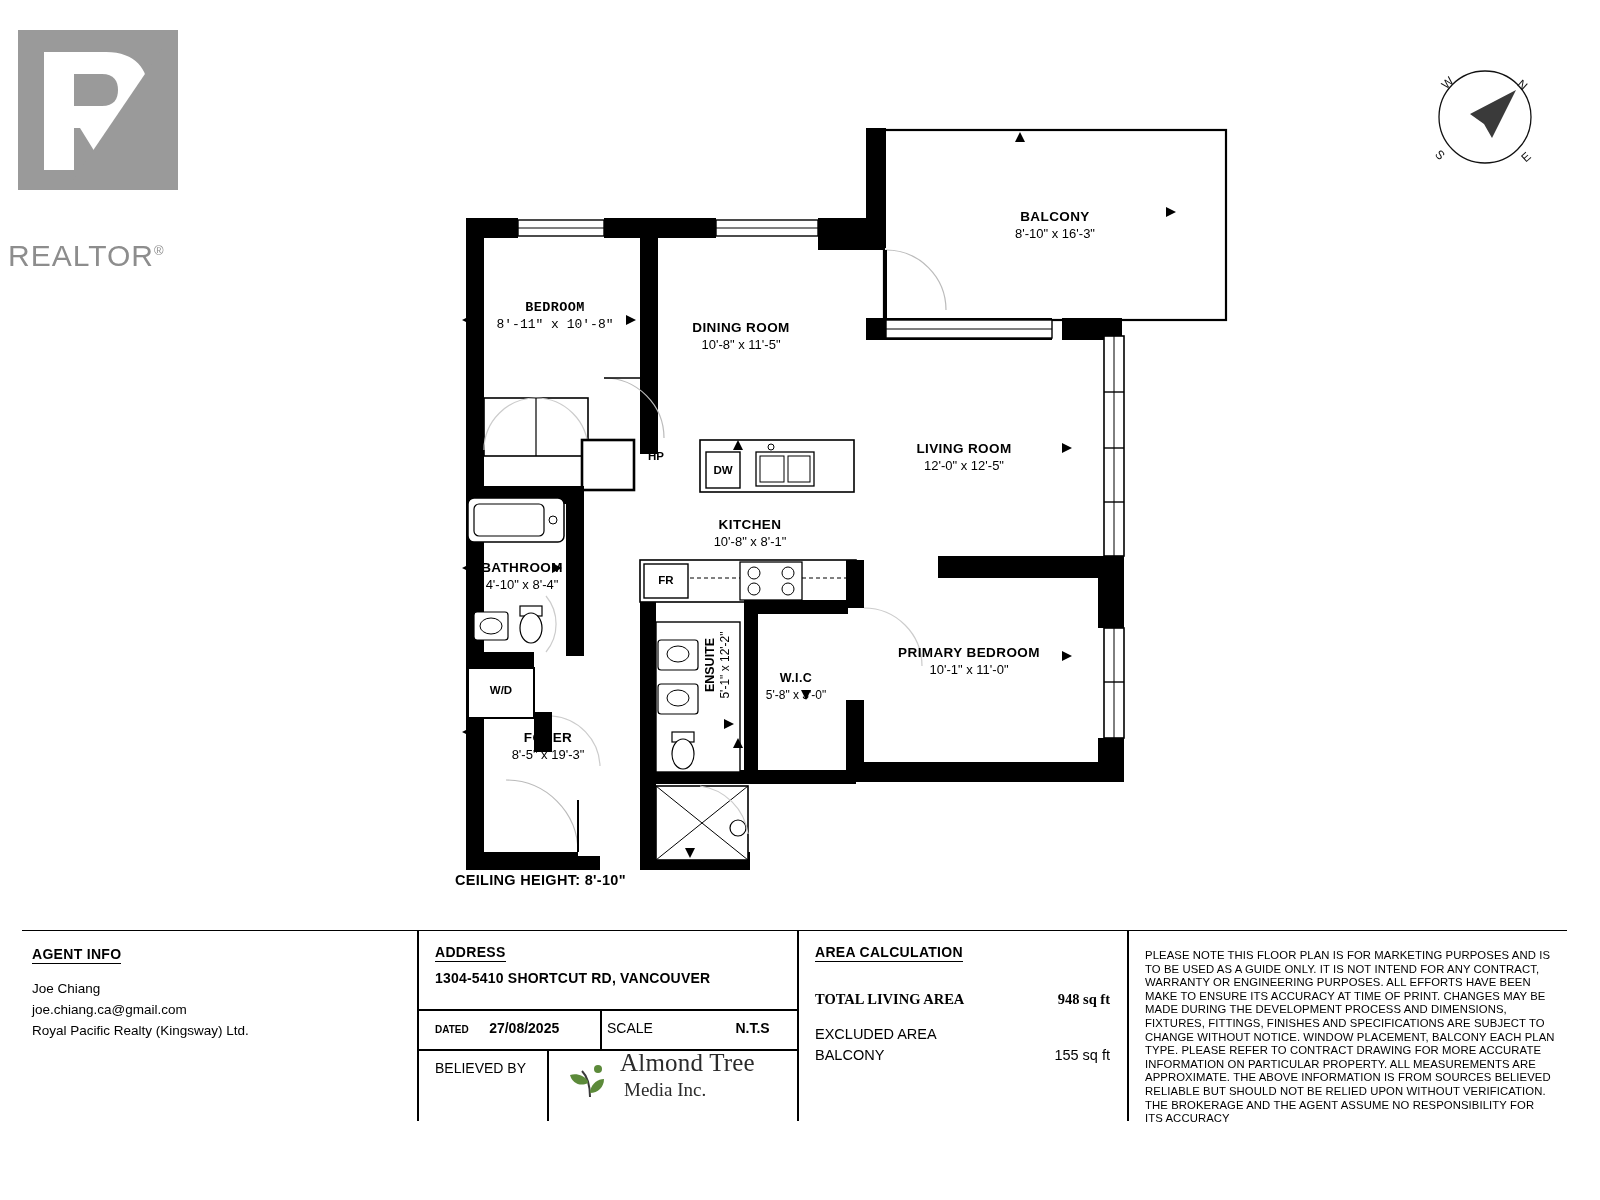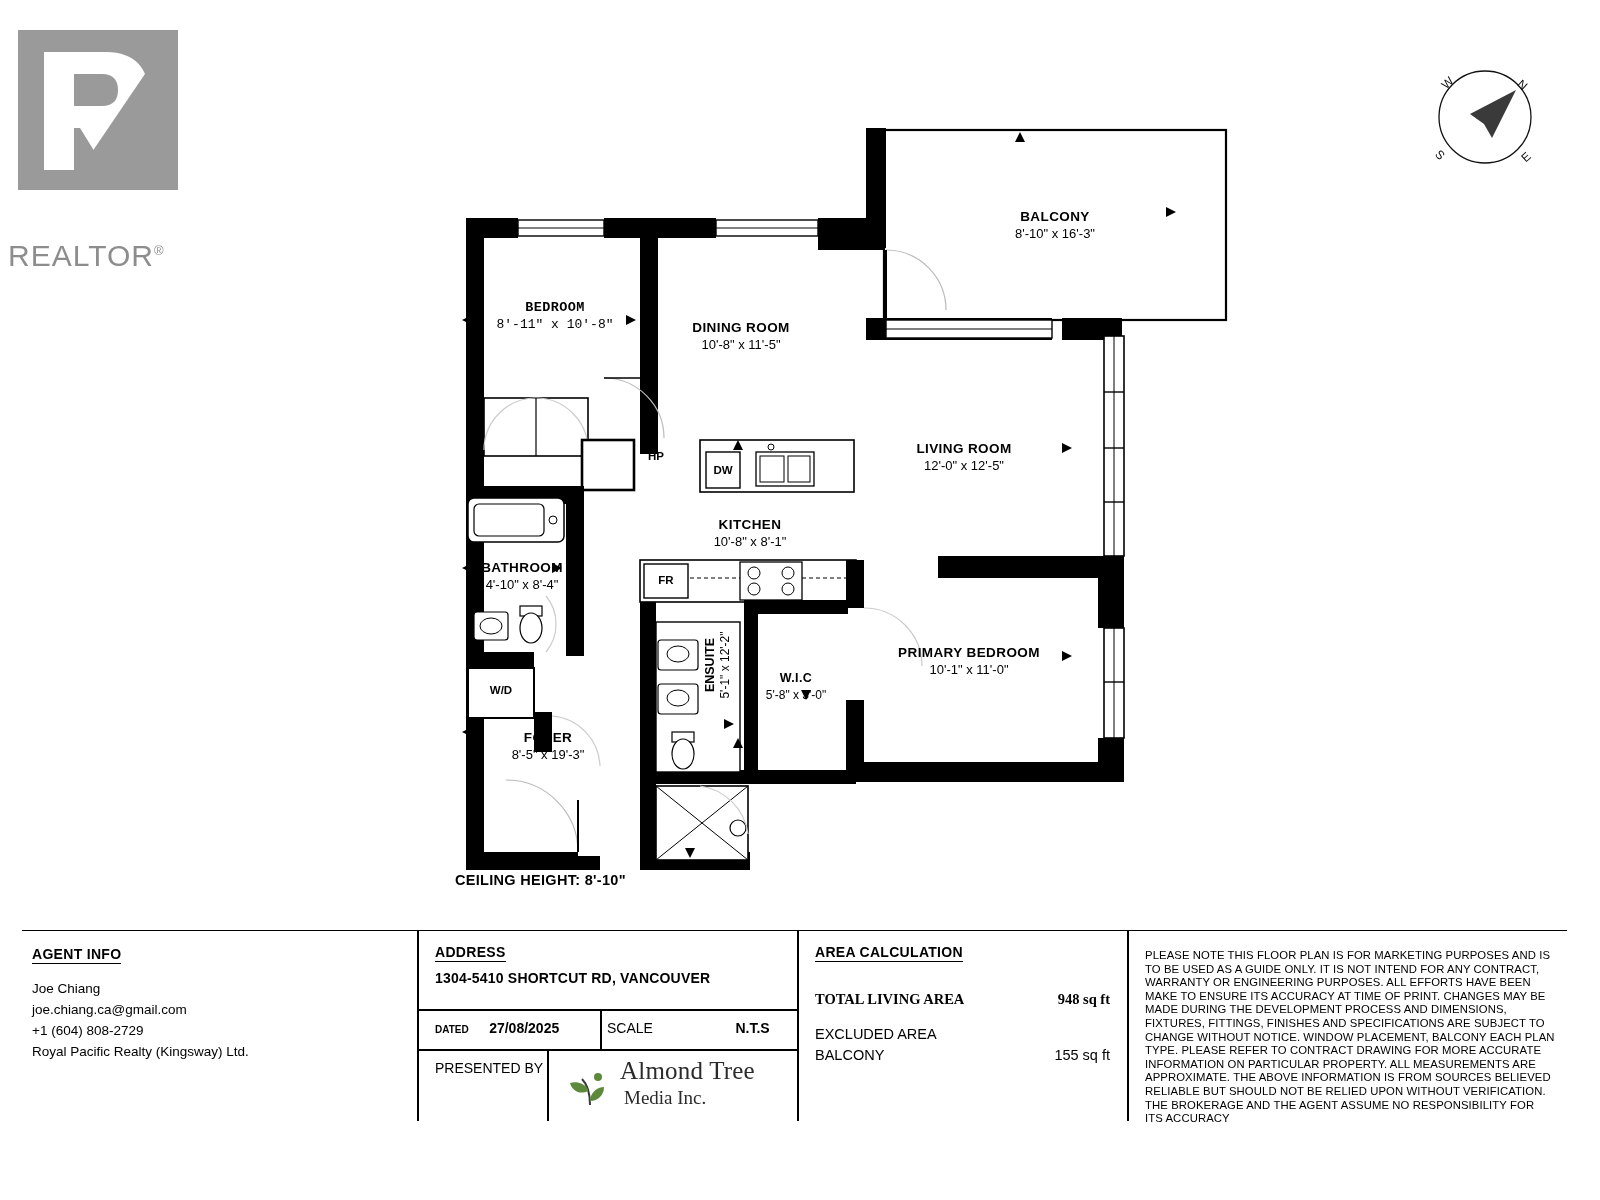--- a/index.html
+++ b/index.html
@@ -309,45 +309,44 @@
     <div class="vline" style="left:578px;top:78px;height:40px;"></div>
     <div class="vline" style="left:525px;top:118px;height:72px;"></div>
 
     <div class="col" style="left:10px;width:380px;">
       <div style="margin-top:14px;">
         <span class="sec-title">AGENT INFO</span>
       </div>
       <div class="agent-lines">
         <div>Joe Chiang</div>
         <div>joe.chiang.ca@gmail.com</div>
-        <div>+1 (604) 808-2729</div>
         <div>Royal Pacific Realty (Kingsway) Ltd.</div>
       </div>
     </div>
 
     <div class="col" style="left:395px;width:380px;">
       <div style="margin:12px 0 0 18px;">
         <span class="sec-title">ADDRESS</span>
       </div>
       <div class="addr-value" style="margin-left:18px;">1304-5410 SHORTCUT RD, VANCOUVER</div>
 
       <div style="position:absolute;left:18px;top:88px;">
         <span class="dated-label">DATED</span>
         <span class="dated-value" style="margin-left:16px;">27/08/2025</span>
       </div>
       <div style="position:absolute;left:190px;top:88px;">
         <span class="scale-label">SCALE</span>
         <span class="scale-value" style="margin-left:78px;">N.T.S</span>
       </div>
       <div style="position:absolute;left:18px;top:128px;">
-        <span class="presented">PRESENTED BY</span>
-      </div>
-    </div>
-
-    <div class="almond" style="left:540px;top:126px;text-decoration:underline;">
+        <span class="presented">BELIEVED BY</span>
+      </div>
+    </div>
+
+    <div class="almond" style="left:540px;top:118px;text-decoration:underline;">
       <svg width="56" height="56" viewBox="0 0 56 56" style="position:absolute;left:0;top:2px;">
         <path d="M28,46 C28,34 26,26 20,20" stroke="#3a3a3a" stroke-width="2" fill="none"></path>
         <path d="M28,40 C30,32 36,28 42,28 C42,36 36,42 28,42 Z" fill="#5c8a3a"></path>
         <path d="M26,30 C22,24 14,22 8,24 C10,32 18,36 26,32 Z" fill="#5c8a3a"></path>
         <circle cx="36" cy="18" r="4" fill="#5c8a3a"></circle>
       </svg>
       <div class="t1">Almond Tree</div>
       <div class="t2">Media Inc.</div>
     </div>
 

